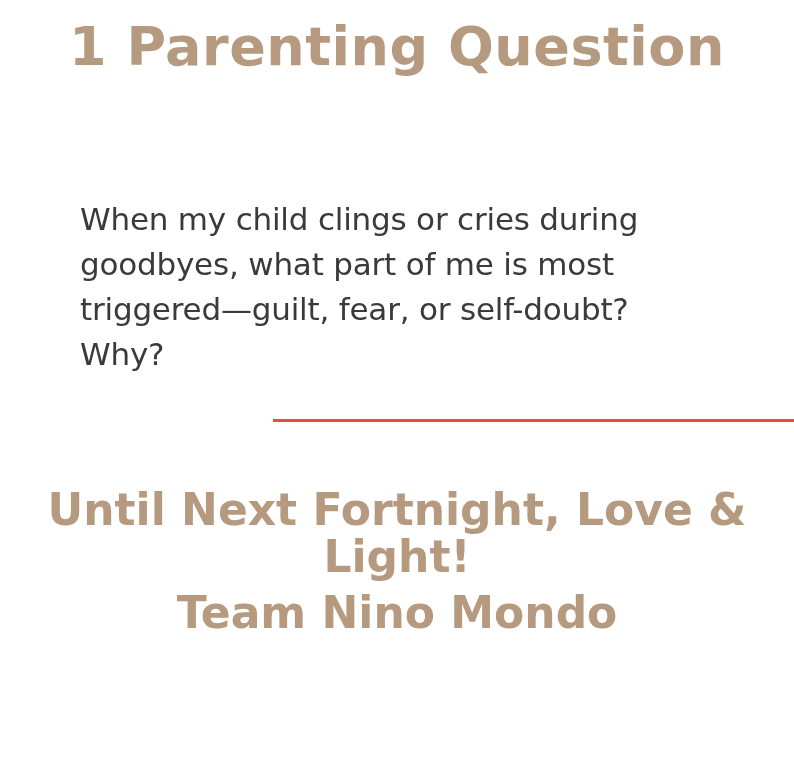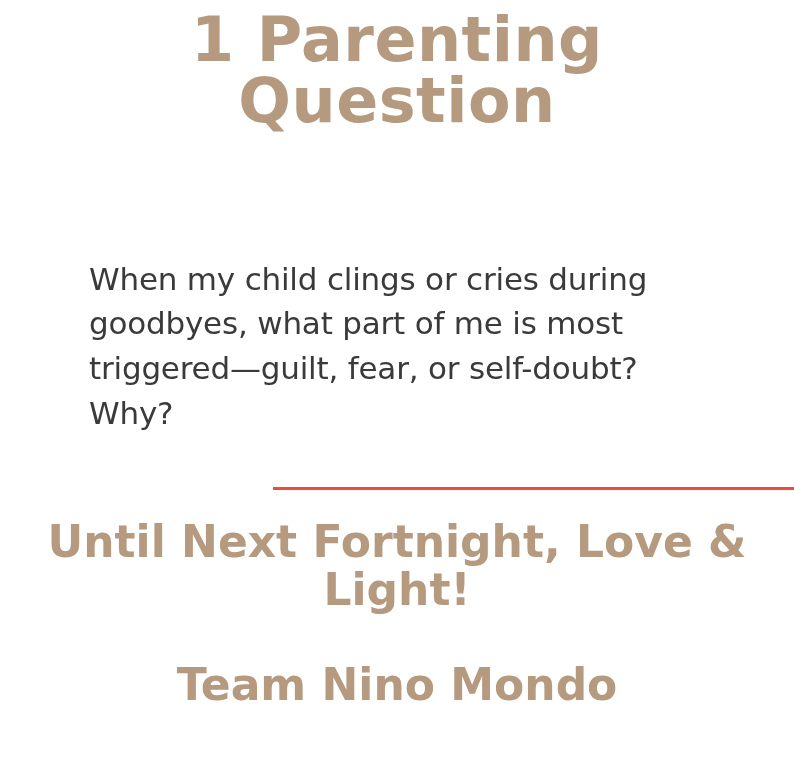--- a/index.html
+++ b/index.html
@@ -14,37 +14,37 @@
     overflow: hidden;
   }
   .page {
     position: relative;
     width: 794px;
     height: 780px;
     box-sizing: border-box;
   }
 
   .headline {
-    margin: 4px;
+    margin: 15px;
     padding: 0 40px;
     padding-top: 6px;
     text-align: center;
     color: #b59a7f;
     font-family: "DejaVu Sans", sans-serif;
     font-weight: 700;
-    font-size: 62px;
+    font-size: 54px;
     line-height: 0.98;
     letter-spacing: 0.5px;
   }
   .headline .line {
     display: block;
   }
 
   .body-block {
-    margin: 17px;
+    margin: 8px;
     padding: 0 72px;
     padding-top: 108px;
   }
   .body-text {
     margin: 0;
     color: #3a3a3a;
     font-family: "DejaVu Sans", sans-serif;
     font-weight: 400;
     font-size: 31px;
     line-height: 1.45;
@@ -59,37 +59,36 @@
   }
   .divider {
     height: 0;
     border: 0;
     border-top: 3px solid #f04a3a;
     margin: 0;
     width: 521px;
   }
 
   .signoff {
-    padding-top: 28px;
+    padding-top: 64px;
     text-align: center;
     color: #b59a7f;
     font-family: "DejaVu Sans", sans-serif;
     font-weight: 700;
     line-height: 1.08;
   }
   .signoff-line1 {
     display: block;
     font-size: 44px;
     letter-spacing: 0px;
   }
   .signoff-line2 {
     display: block;
     font-size: 44px;
     padding-top: 8px;
-    margin-top: 40px;
   }
 </style>
 </head>
 <body>
 
 <div class="page">
 
   <h1 class="headline">
     <span class="line">1 Parenting Question</span>
   </h1>

